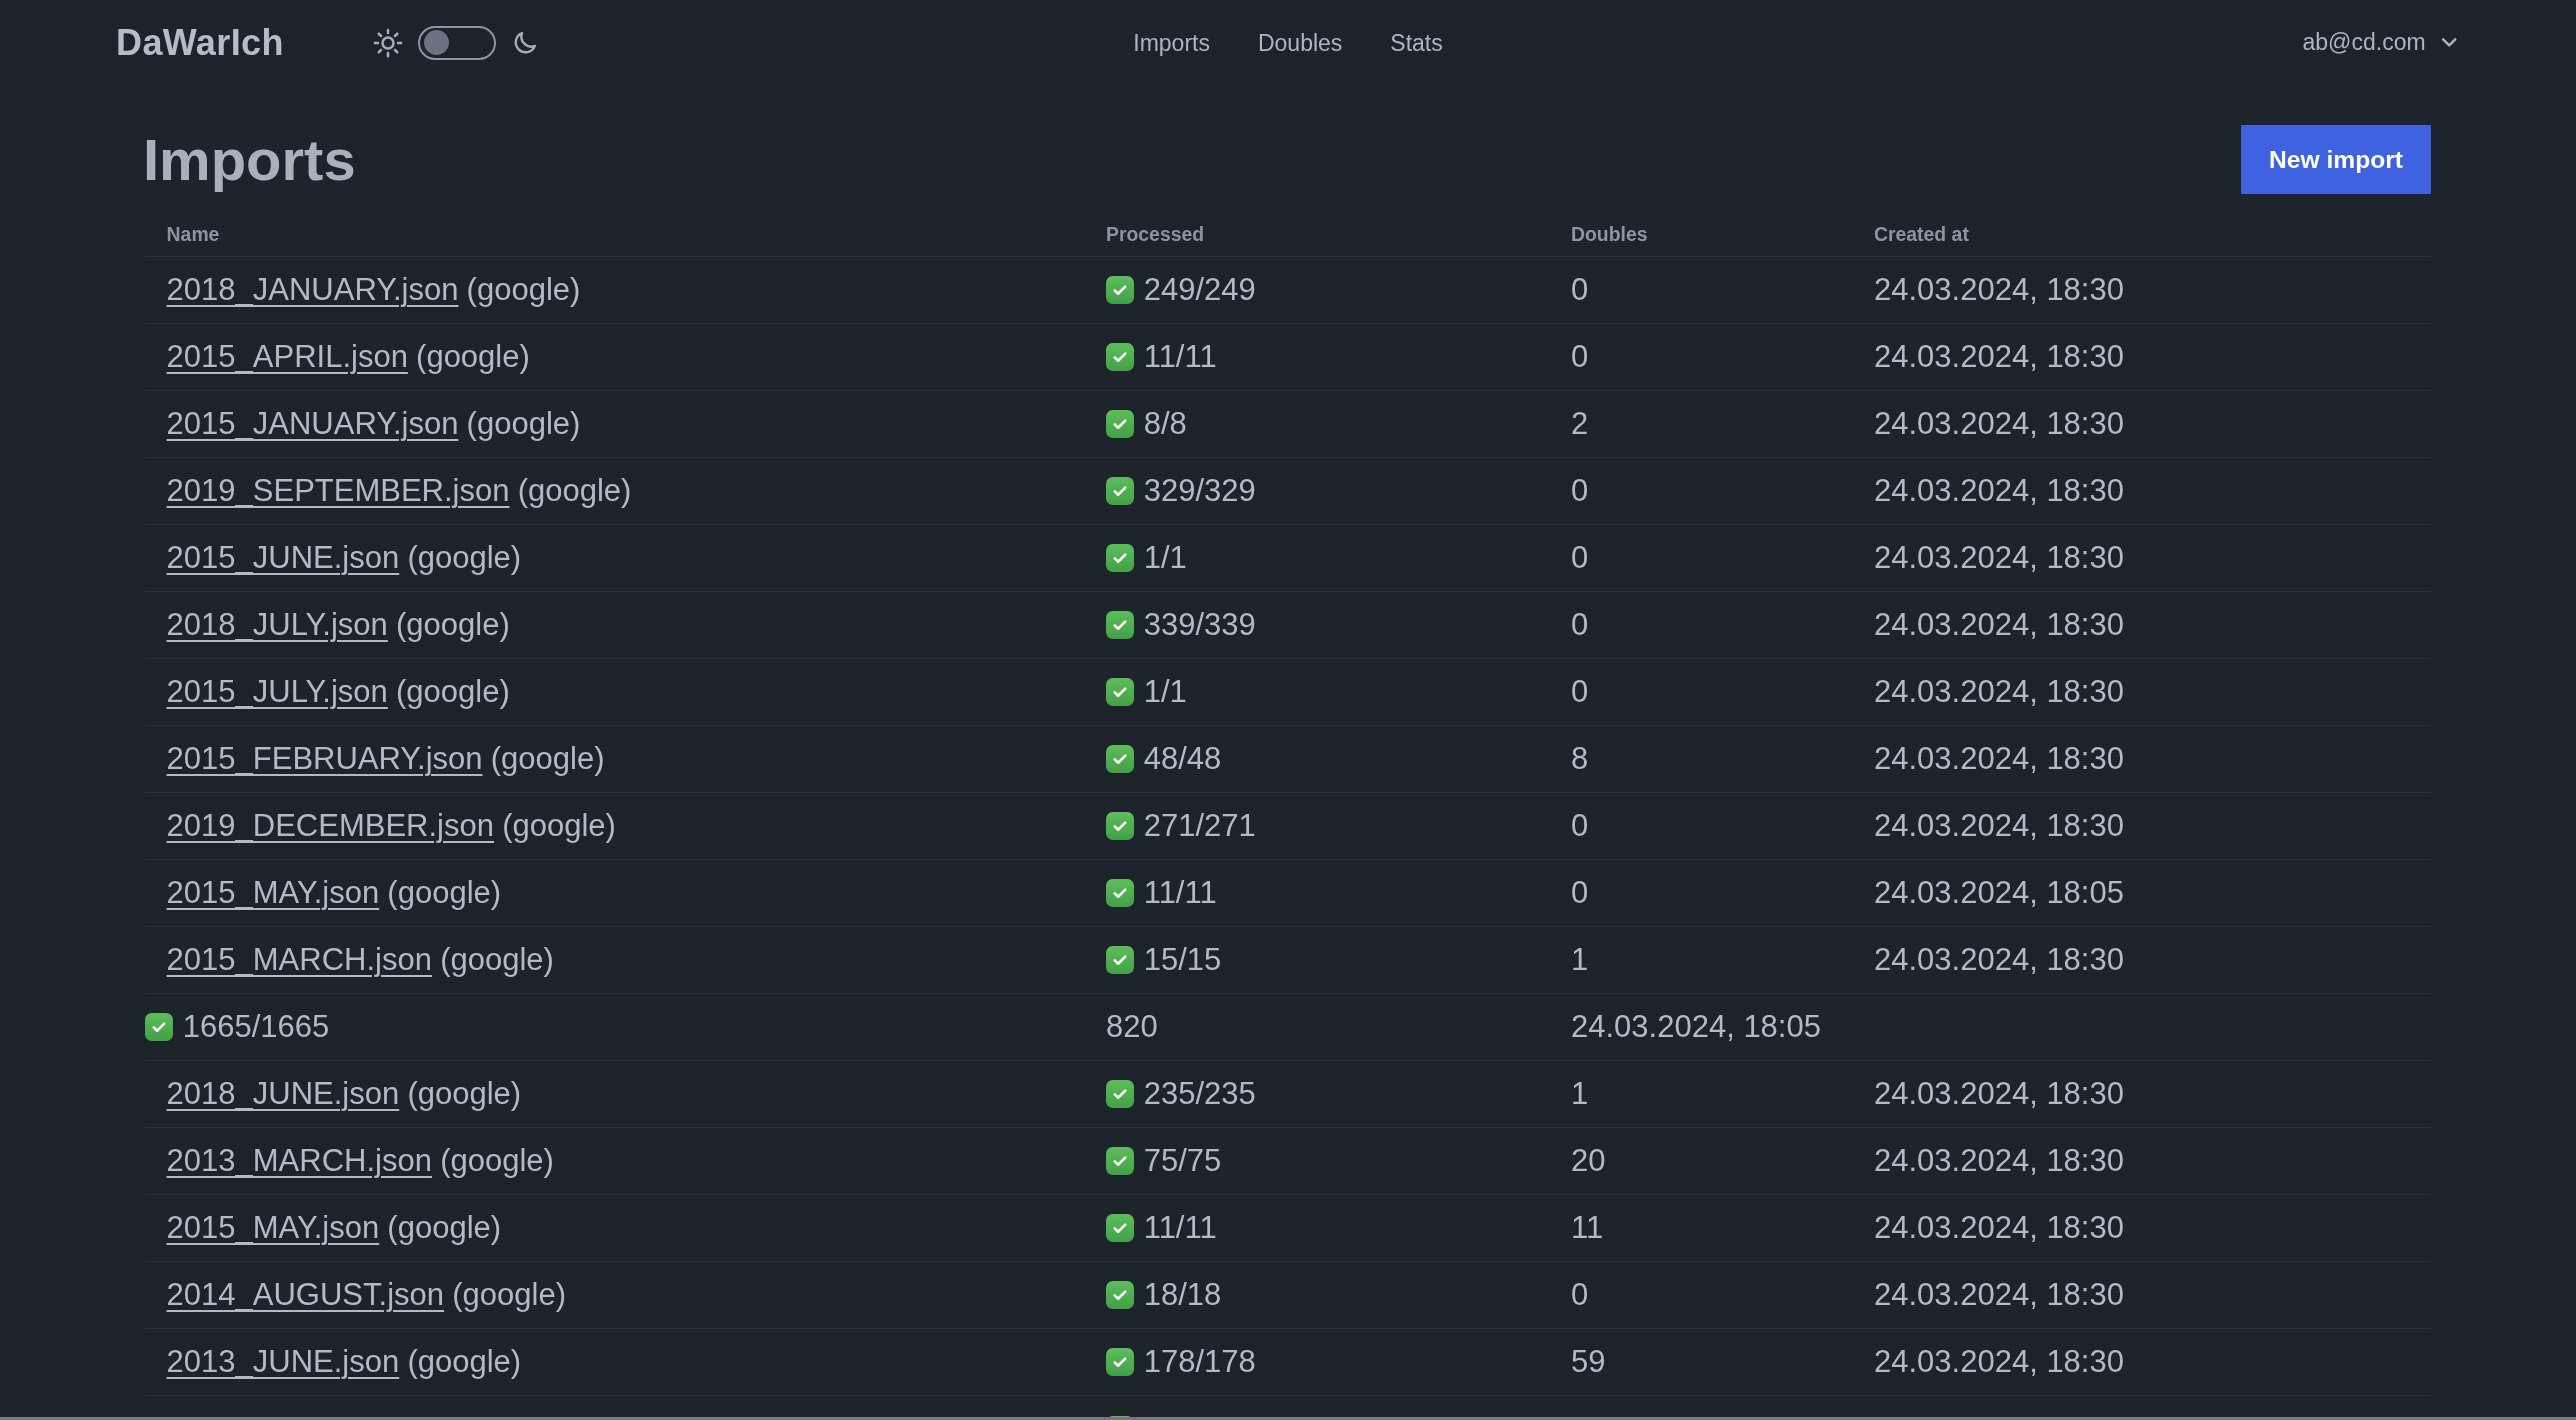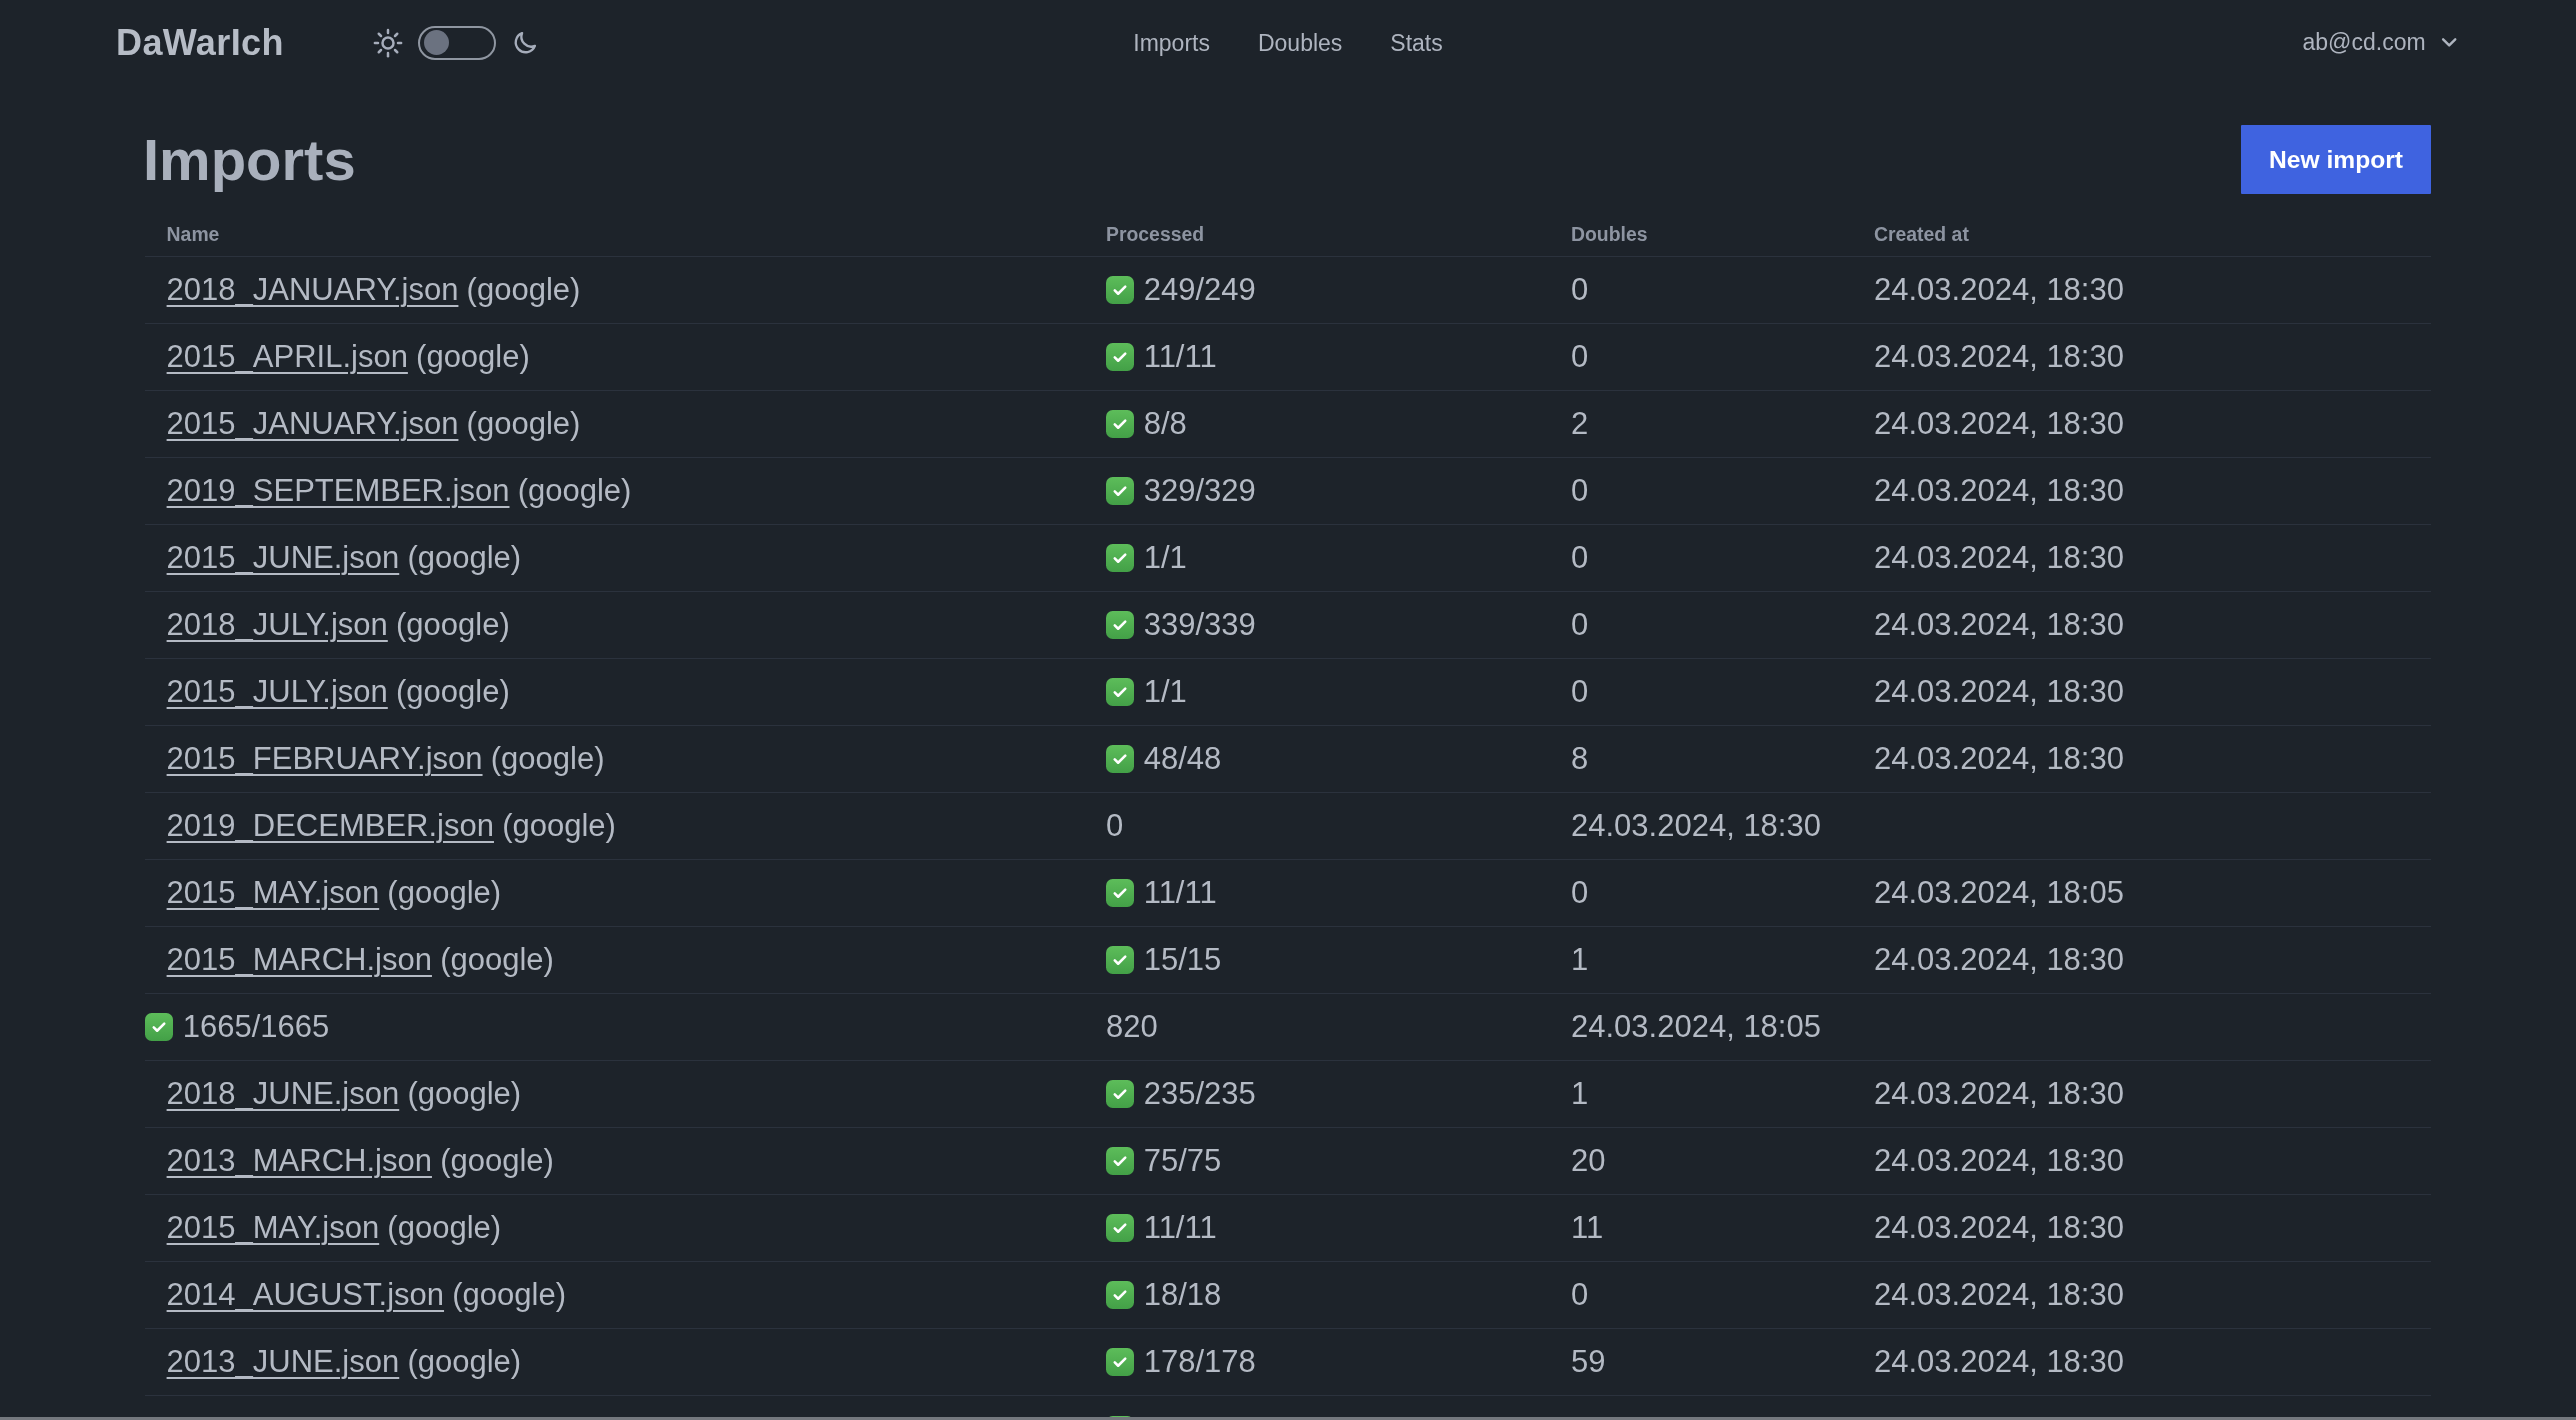--- a/index.html
+++ b/index.html
@@ -357,20 +357,28 @@
     </div>
     <div class="td">8</div>
     <div class="td">24.03.2024, 18:30</div>
   </div>
 
   <div class="trow">
     <div class="td col-name">
       <a class="file-link">2019_DECEMBER.json</a>
       <span class="file-source">(google)</span>
     </div>
+    <div class="td processed-wrap">
+      <span class="check-emoji">
+        <svg width="18" height="18" viewBox="0 0 24 24" fill="none" stroke="#ffffff" stroke-width="3.4" stroke-linecap="round" stroke-linejoin="round">
+              <path d="M5 12.5l4.5 4.5L19 7.5"></path>
+            </svg>
+      </span>
+      <span class="bind-processed">271/271</span>
+    </div>
     <div class="td">0</div>
     <div class="td">24.03.2024, 18:30</div>
   </div>
 
   <div class="trow">
     <div class="td col-name">
       <a class="file-link">2015_MAY.json</a>
       <span class="file-source">(google)</span>
     </div>
     <div class="td processed-wrap">

